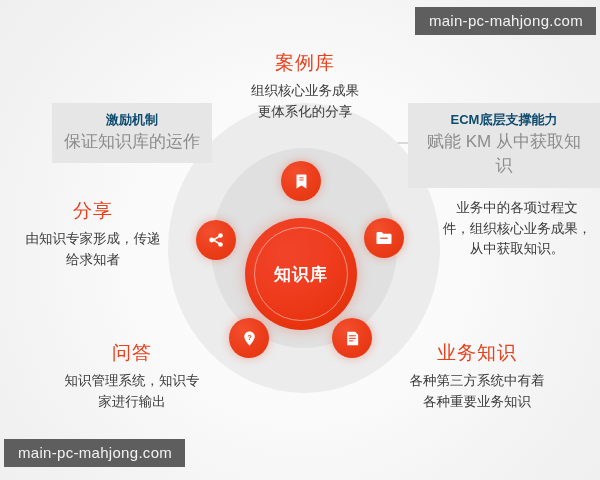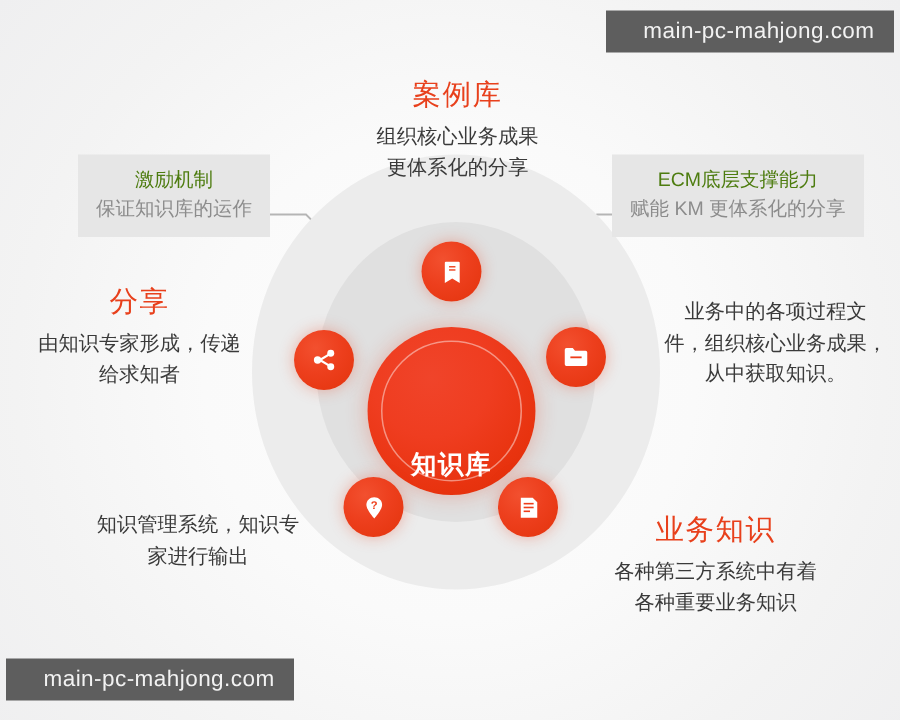--- a/index.html
+++ b/index.html
@@ -21,21 +21,21 @@
     overflow: hidden;
   }
 
   
   .watermark {
     position: absolute;
     background: #5e5e5e;
     color: #f2f2f2;
     font-size: 15px;
     letter-spacing: 0.3px;
-    padding: 6px 13px 7px 25px;
+    padding: 6px 13px 7px 14px;
     white-space: nowrap;
     line-height: 1;
   }
   #wm-top { right: 4px; top: 7px; }
   #wm-bottom { left: 4px; bottom: 13px; }
 
   
   .ring {
     position: absolute;
     border-radius: 50%;
@@ -81,21 +81,20 @@
   #core-label {
     position: absolute;
     left: 0; right: 0;
     top: 50%;
     transform: translateY(-50%);
     text-align: center;
     color: #ffffff;
     font-size: 17px;
     font-weight: bold;
     letter-spacing: 1px;
-    margin-top: 36px;
   }
 
   
   .node {
     position: absolute;
     width: 40px;
     height: 40px;
     border-radius: 50%;
     background: radial-gradient(circle at 36% 30%, #f2502f 0%, #ed3f1d 45%, #e3330c 100%);
     box-shadow: 0 0 10px rgba(232,60,25,0.35);
@@ -121,27 +120,27 @@
 
   
   .callout {
     position: absolute;
     background: #e6e6e6;
     padding: 8px 12px 9px 12px;
     text-align: center;
     line-height: 1.45;
   }
   .callout .c-title {
-    color: #4d7c0f;
+    color: #0c4a6e;
     font-size: 13px;
-    font-weight: normal;
+    font-weight: bold;
   }
   .callout .c-sub {
     color: #8c8c8c;
-    font-size: 13px;
+    font-size: 17px;
   }
   #callout-left  { left: 52px; top: 103px; }
   #callout-right { left: 408px; top: 103px; }
 
   
   .section {
     position: absolute;
     text-align: center;
   }
   .sec-title {
@@ -152,21 +151,21 @@
     margin-bottom: 5px;
   }
   .sec-desc {
     color: #3a3a3a;
     font-size: 13.5px;
     line-height: 1.52;
     white-space: pre-line;
     text-align: center;
   }
   #sec-case        { left: 205px; top: 50px;  width: 200px; }
-  #sec-share       { left: 8px;   top: 188px; width: 170px; }
+  #sec-share       { left: 8px;   top: 198px; width: 170px; }
   #sec-process     { left: 436px; top: 198px; width: 162px; }
   #sec-qa          { left: 42px;  top: 340px; width: 180px; }
   #sec-business    { left: 382px; top: 340px; width: 190px; }
 </style>
 </head>
 <body>
 
 <div id="stage">
 
   <svg id="connectors" viewBox="0 0 600 480">
@@ -235,21 +234,21 @@
     </span>
   </div>
 
   <div class="callout" id="callout-left">
     <div class="c-title">激励机制</div>
     <div class="c-sub">保证知识库的运作</div>
   </div>
 
   <div class="callout" id="callout-right">
     <div class="c-title">ECM底层支撑能力</div>
-    <div class="c-sub">赋能 KM 更体系化的分享</div>
+    <div class="c-sub">赋能 KM 从中获取知识</div>
   </div>
 
   <div class="section" id="sec-case">
     <div class="sec-title">案例库</div>
     <div class="sec-desc">组织核心业务成果
 更体系化的分享</div>
   </div>
 
   <div class="section" id="sec-share">
     <div class="sec-title">分享</div>
@@ -257,20 +256,21 @@
 给求知者</div>
   </div>
 
   <div class="section" id="sec-process">
     <div class="sec-desc">业务中的各项过程文
 件，组织核心业务成果，
 从中获取知识。</div>
   </div>
 
   <div class="section" id="sec-qa">
+    <div class="sec-title">问答</div>
     <div class="sec-desc">知识管理系统，知识专
 家进行输出</div>
   </div>
 
   <div class="section" id="sec-business">
     <div class="sec-title">业务知识</div>
     <div class="sec-desc">各种第三方系统中有着
 各种重要业务知识</div>
   </div>
 

